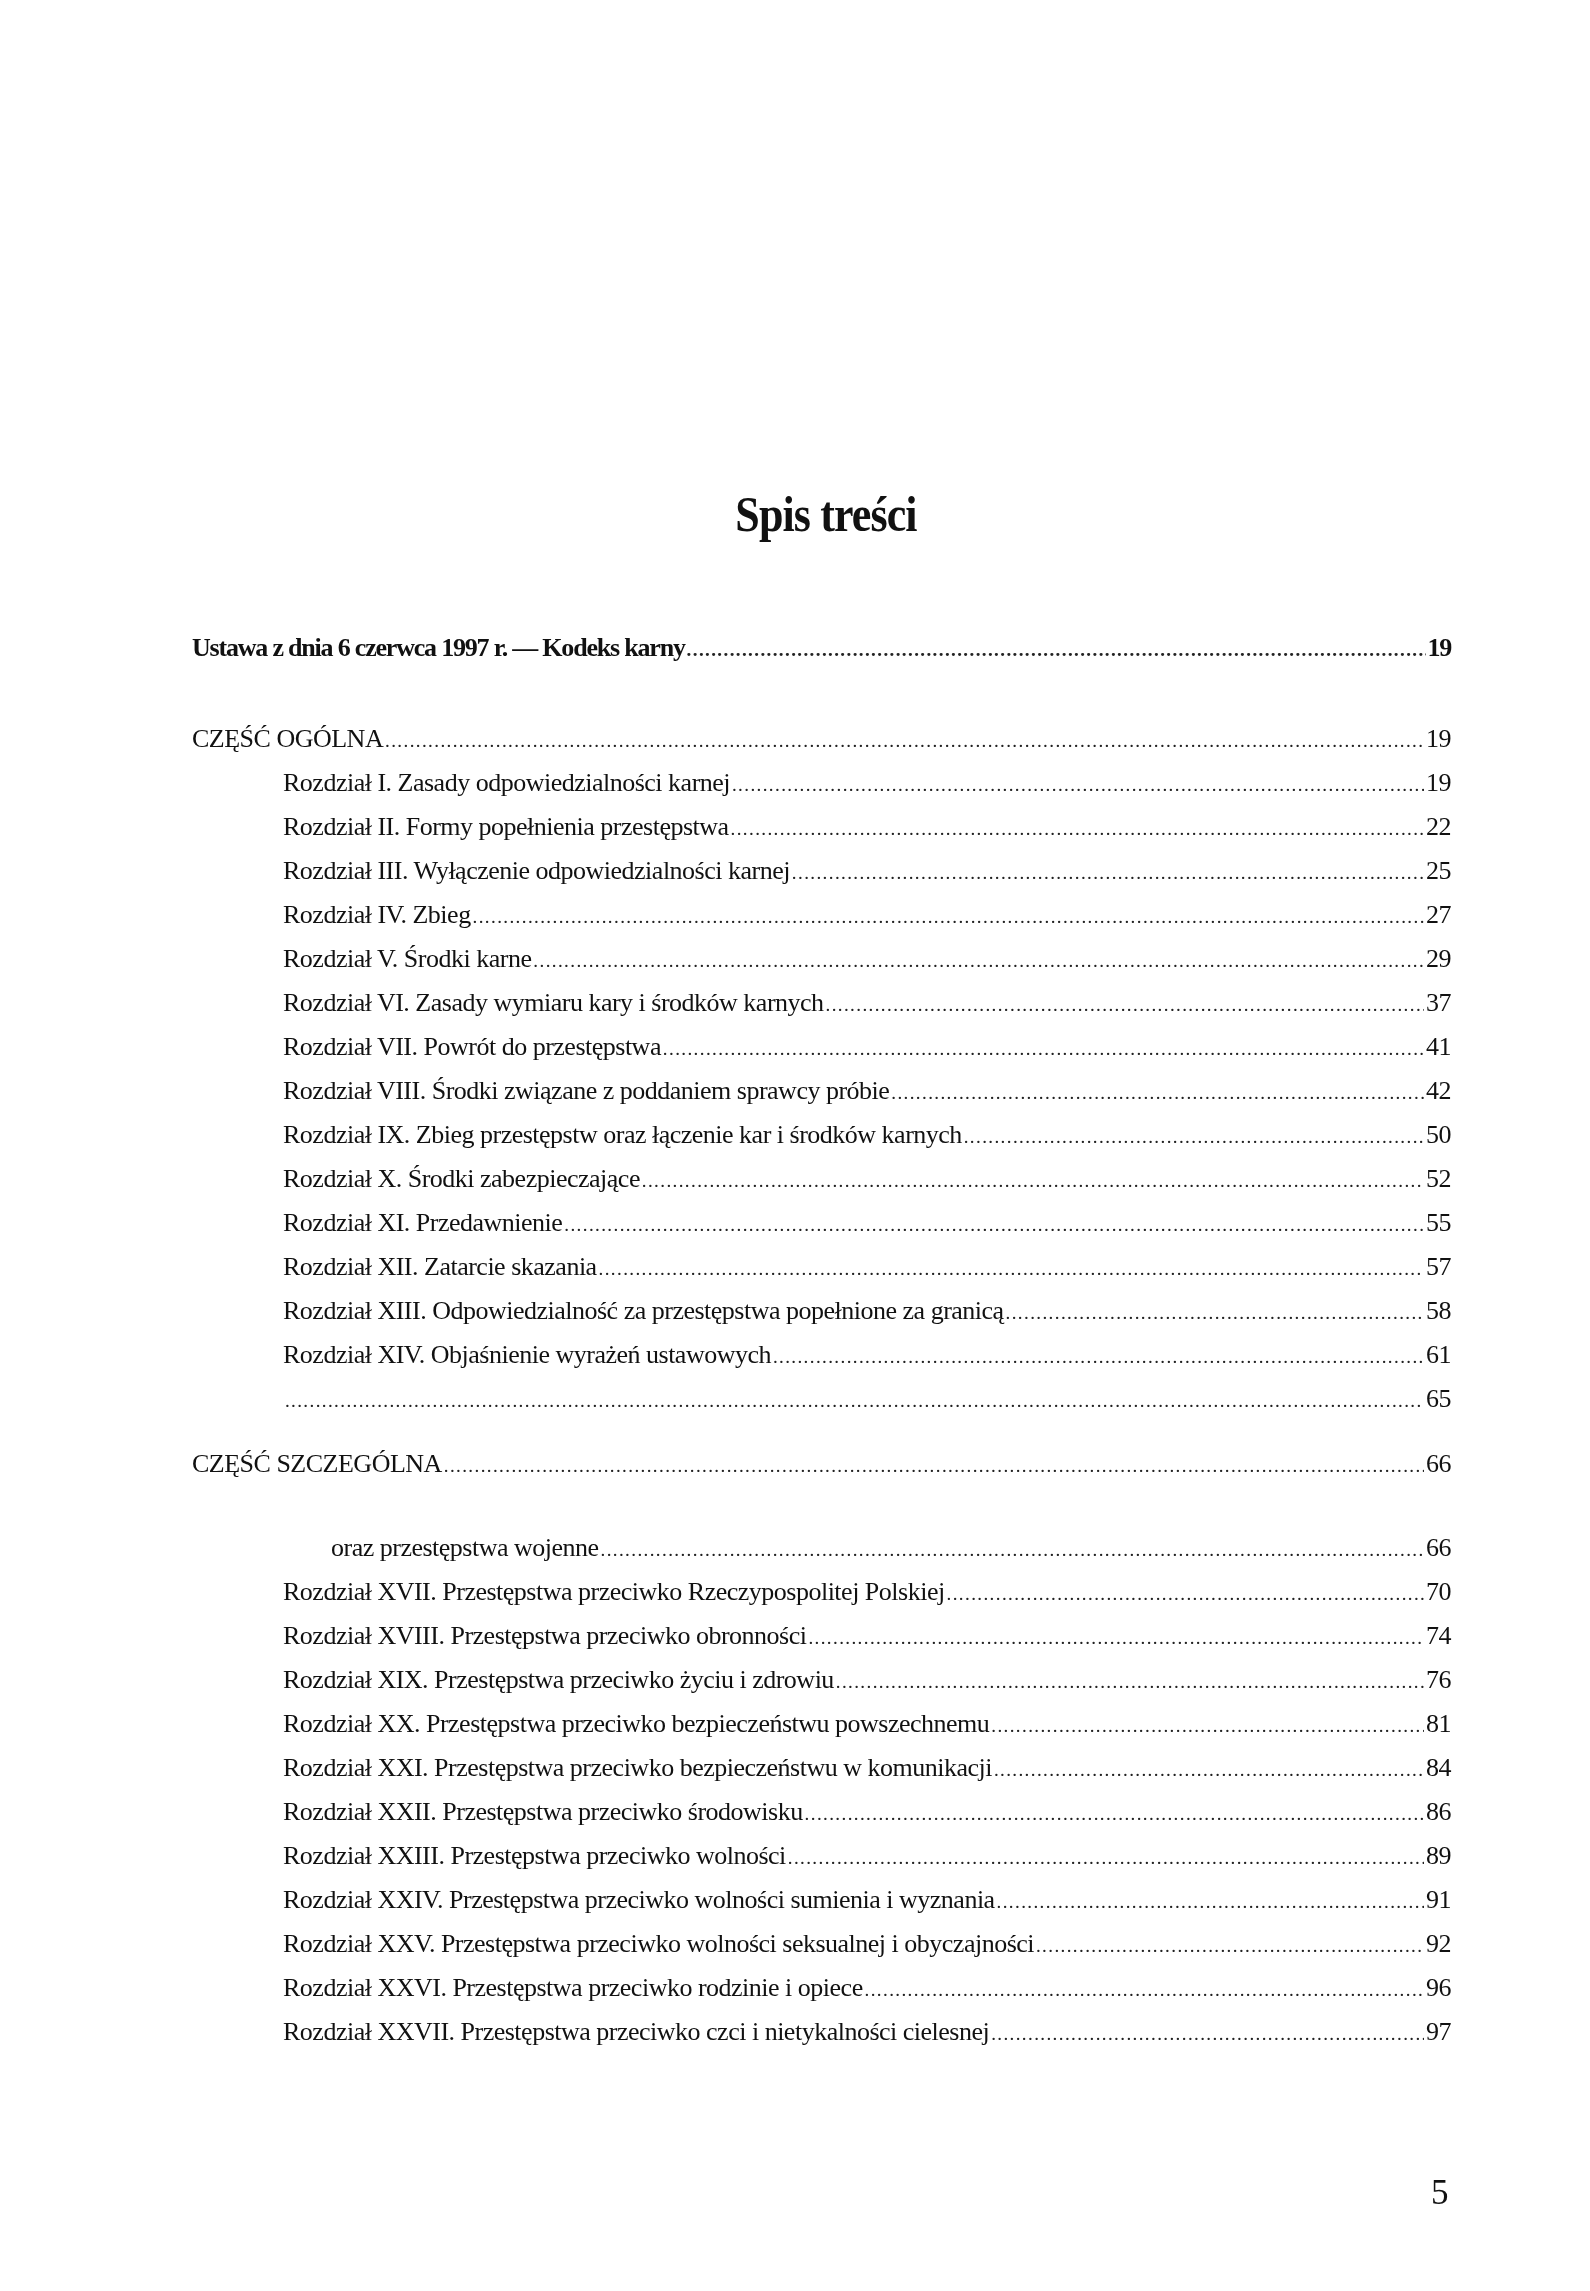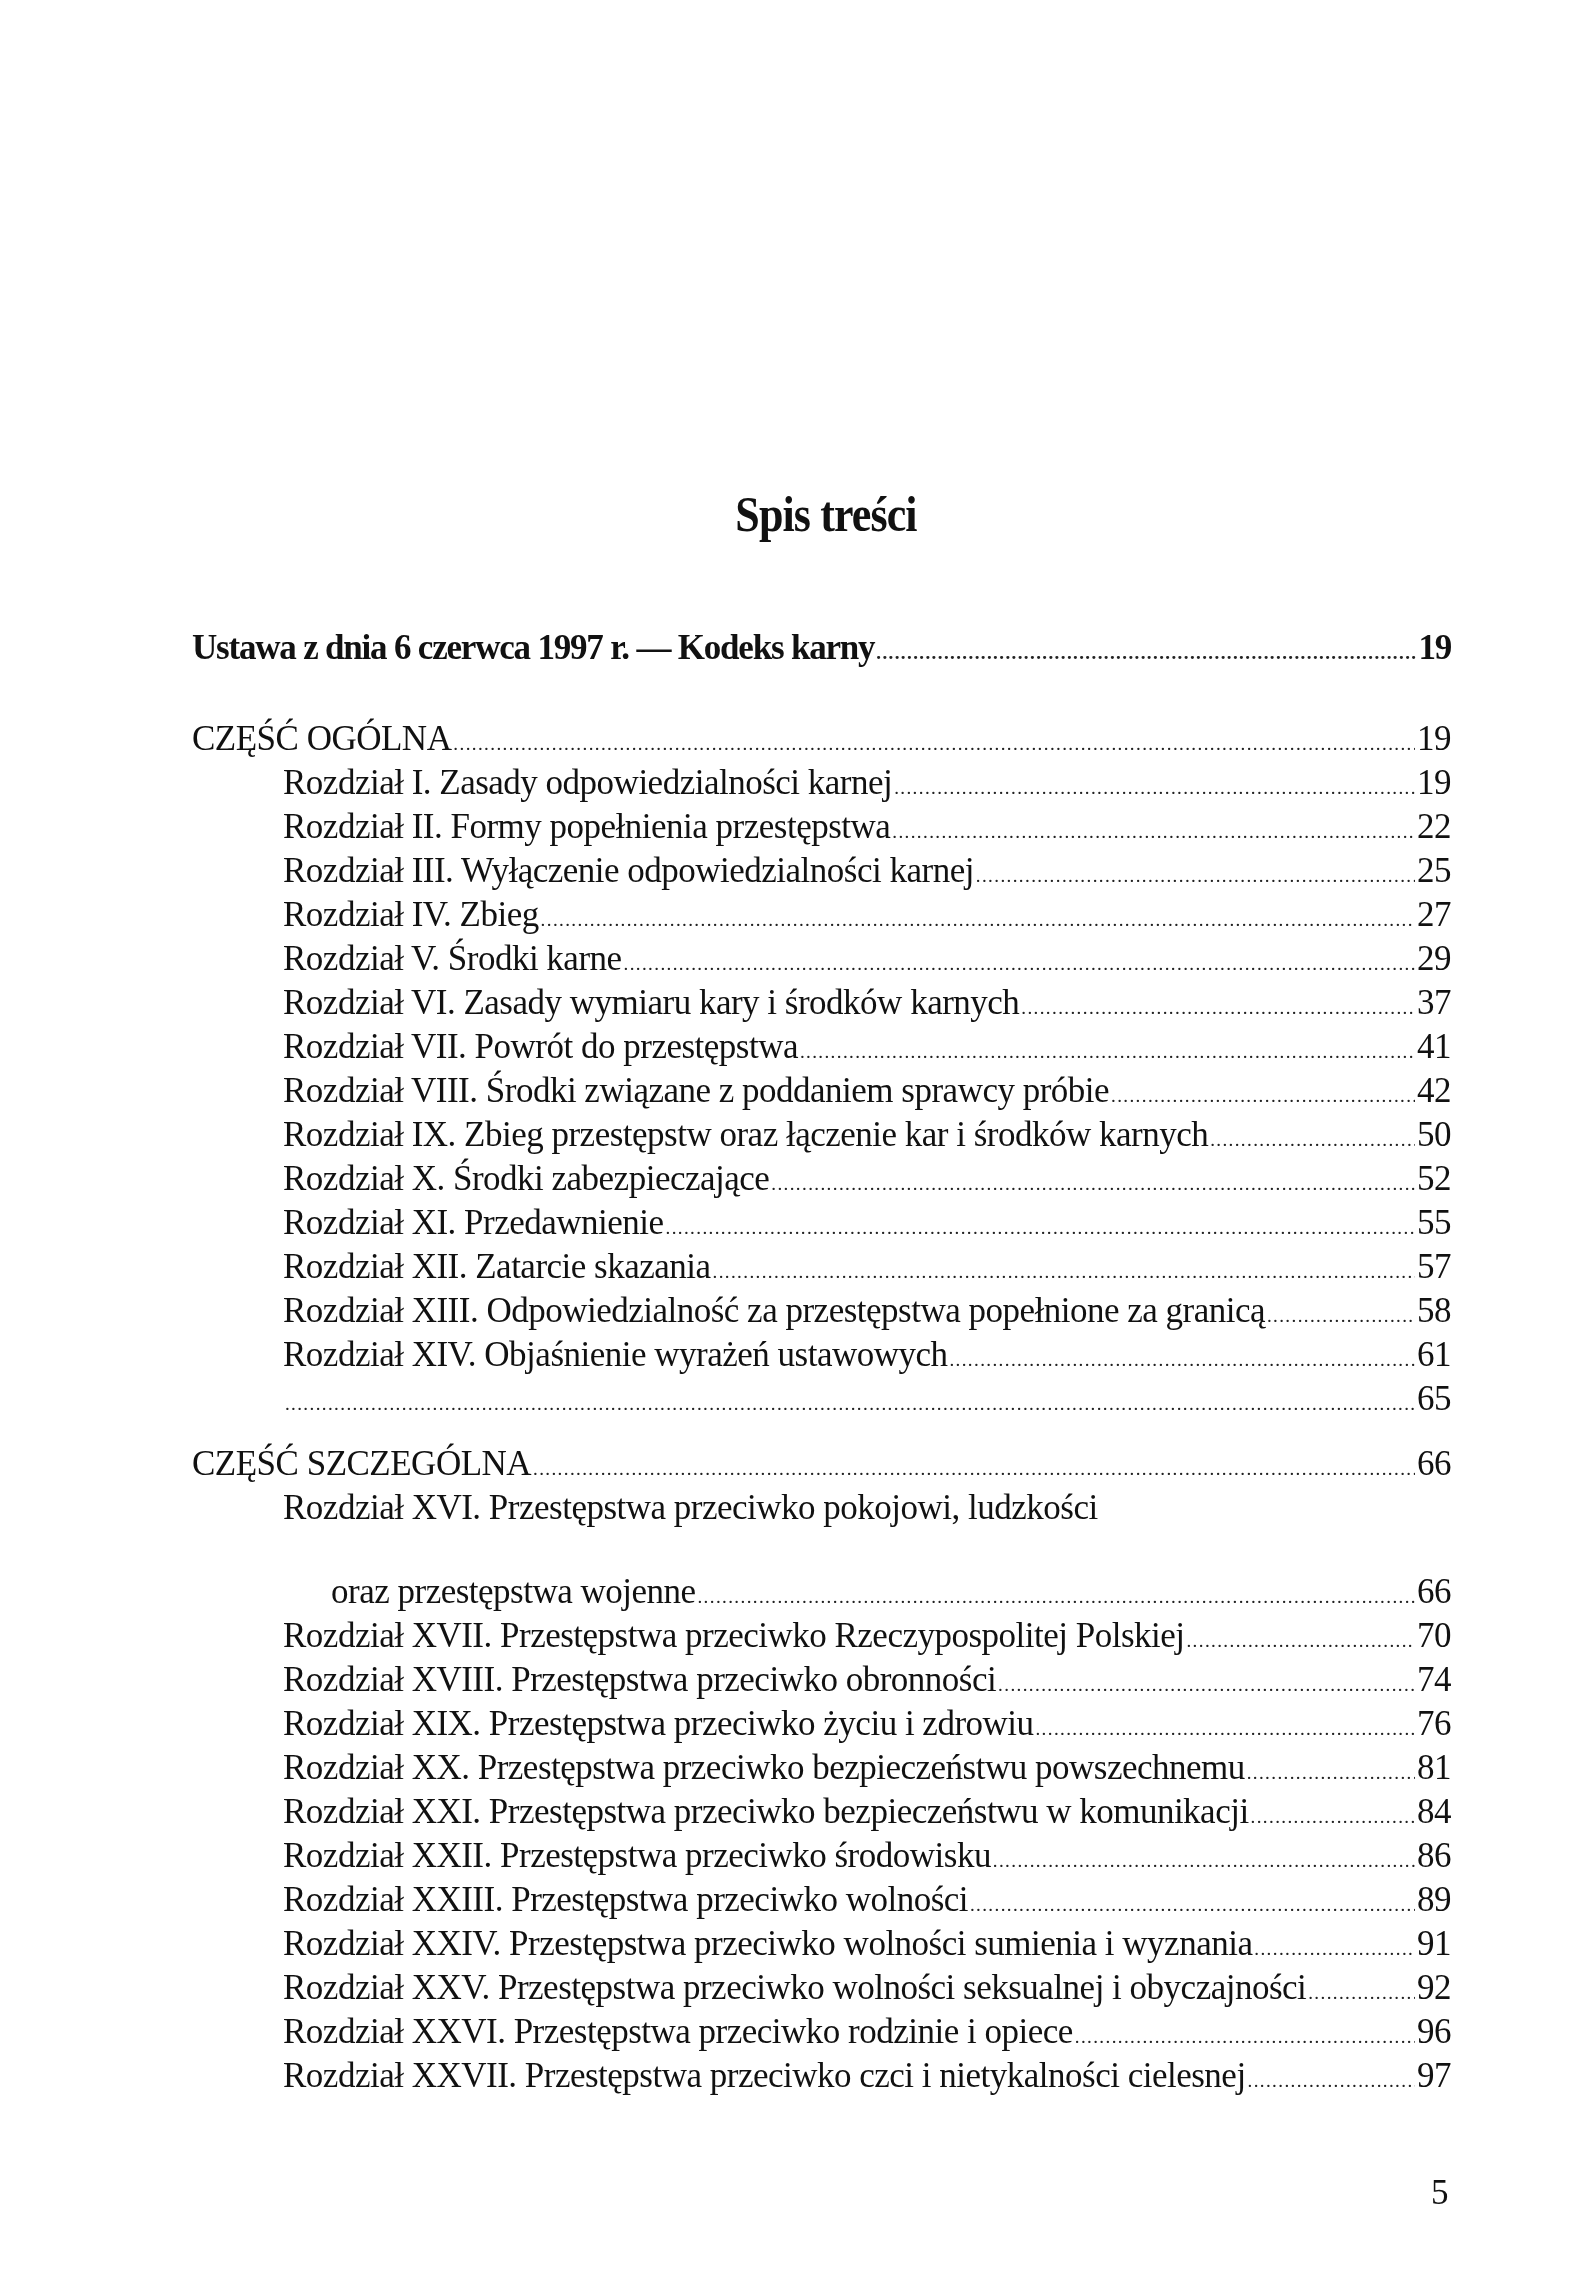--- a/index.html
+++ b/index.html
@@ -1,21 +1,21 @@
 <!DOCTYPE html>
 <html><head>
 <meta charset="utf-8">
 <style>
   html, body { margin: 0; padding: 0; background: #ffffff; }
   body { width: 1591px; height: 2291px; position: relative; overflow: hidden;
          font-family: "Liberation Serif", "DejaVu Serif", serif; color: #111; }
   .title { position: absolute; top: 485px; left: 0; width: 1652px; text-align: center;
            font-size: 50px; font-weight: bold; letter-spacing: -1px; transform: scaleX(0.88); transform-origin: 826px 0; }
   .toc { position: absolute; left: 192px; width: 1259px; top: 626px; }
-  .row { display: flex; align-items: baseline; font-size: 35px; line-height: 44px; height: 44px;
+  .row { display: flex; align-items: baseline; font-size: 26px; line-height: 44px; height: 44px;
          letter-spacing: -0.5px; }
   .row .label { white-space: nowrap; }
   .row .dots { flex: 1; overflow: hidden; white-space: nowrap; margin: 0 1.9px; font-size: 19px; letter-spacing: 1.4px; color: #222; }
   .row .dots::before { content: "........................................................................................................................................................................................................................................................"; }
   .row .page { white-space: nowrap; }
   .row.main { font-weight: bold; margin-bottom: 47px; letter-spacing: -1.2px; }
   .row.part { }
   .row.ch { padding-left: 91px; }
   .row.ch.cont { padding-left: 139px; margin-top: 40px; }
   .gap { height: 21px; }
@@ -112,23 +112,20 @@
       <div class="row ch">
         <span class="dots"></span>
         <span class="page">65</span>
       </div>
       <div class="gap"></div>
       <div class="row part">
         <span class="label">CZĘŚĆ SZCZEGÓLNA</span>
         <span class="dots"></span>
         <span class="page">66</span>
       </div>
-      <div class="row ch nopage">
-        <span class="label">Rozdział XVI. Przestępstwa przeciwko pokojowi, ludzkości</span>
-      </div>
       <div class="row ch cont">
         <span class="label">oraz przestępstwa wojenne</span>
         <span class="dots"></span>
         <span class="page">66</span>
       </div>
       <div class="row ch">
         <span class="label">Rozdział XVII. Przestępstwa przeciwko Rzeczypospolitej Polskiej</span>
         <span class="dots"></span>
         <span class="page">70</span>
       </div>

